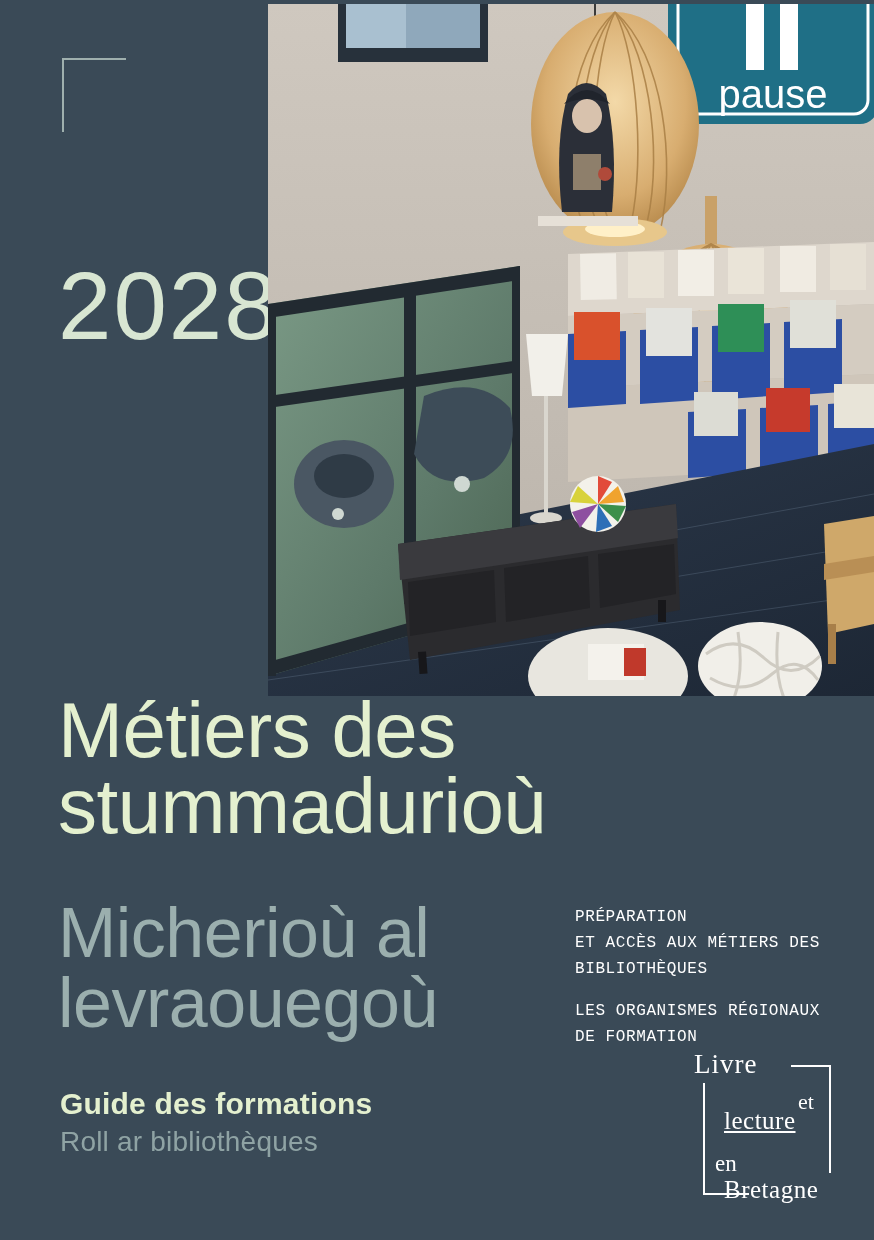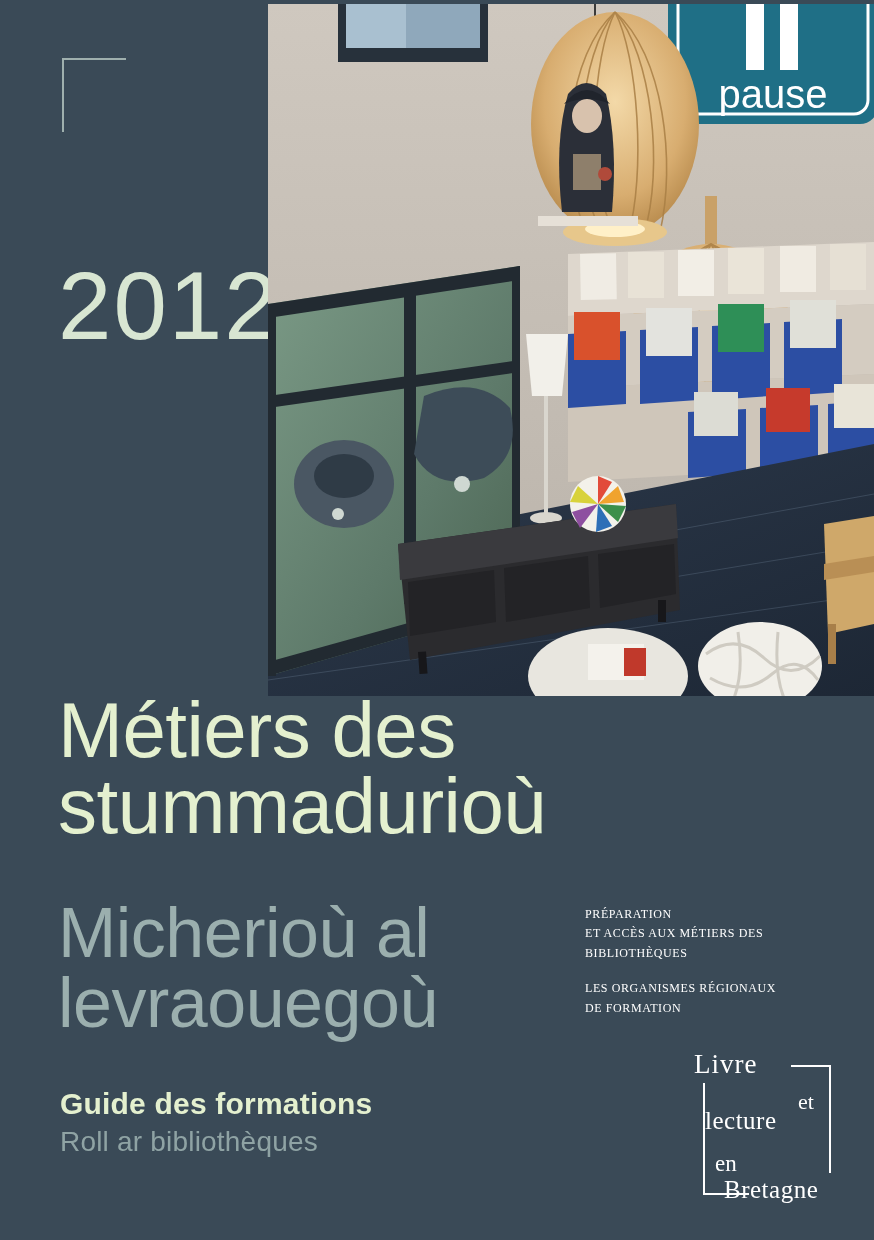--- a/index.html
+++ b/index.html
@@ -102,26 +102,25 @@
   }
 
   
   .right-block {
     position: absolute;
     left: 575px;
     top: 905px;
     width: 260px;
   }
   .right-block .line {
-    font-family: Liberation Serif, serif;
-    font-size: 12px;
+    font-family: Liberation Mono, monospace;
+    font-size: 16px;
     letter-spacing: 0.6px;
     color: #ffffff;
     line-height: 1.62;
-    margin-left: 10px;
   }
   .right-block .para2 {
     margin-top: 16px;
   }
   .right-block .para2 .line { color: #ffffff; }
 
   
   .logo {
     position: absolute;
     left: 690px;
@@ -140,25 +139,26 @@
   }
   .logo .lg-et {
     position: absolute;
     left: 108px;
     top: 44px;
     font-family: "Liberation Serif", serif;
     font-size: 22px;
   }
   .logo .lg-lecture {
     position: absolute;
-    left: 15px;
+    left: 34px;
     top: 62px;
     font-family: "Liberation Serif", serif;
     font-size: 25px;
     letter-spacing: 0.5px;
+    text-decoration: underline;
   }
   .logo .lg-en {
     position: absolute;
     left: 25px;
     top: 106px;
     font-family: "Liberation Serif", serif;
     font-size: 23px;
   }
   .logo .lg-bretagne {
     position: absolute;
@@ -201,21 +201,21 @@
     background: #ffffff;
   }
 </style>
 </head>
 <body>
 
 <div class="page">
 
   <div class="corner-bracket"></div>
 
-  <div class="year">2012</div>
+  <div class="year">2028</div>
 
   <div class="photo">
     <svg width="606" height="692" viewBox="0 0 606 692" xmlns="http://www.w3.org/2000/svg">
       <defs>
         <linearGradient id="wallG" x1="0" y1="0" x2="0" y2="1">
           <stop offset="0%" stop-color="#cfc8bf"></stop>
           <stop offset="100%" stop-color="#b9b2a9"></stop>
         </linearGradient>
         <linearGradient id="floorG" x1="0" y1="0" x2="1" y2="1">
           <stop offset="0%" stop-color="#2d3a4c"></stop>

